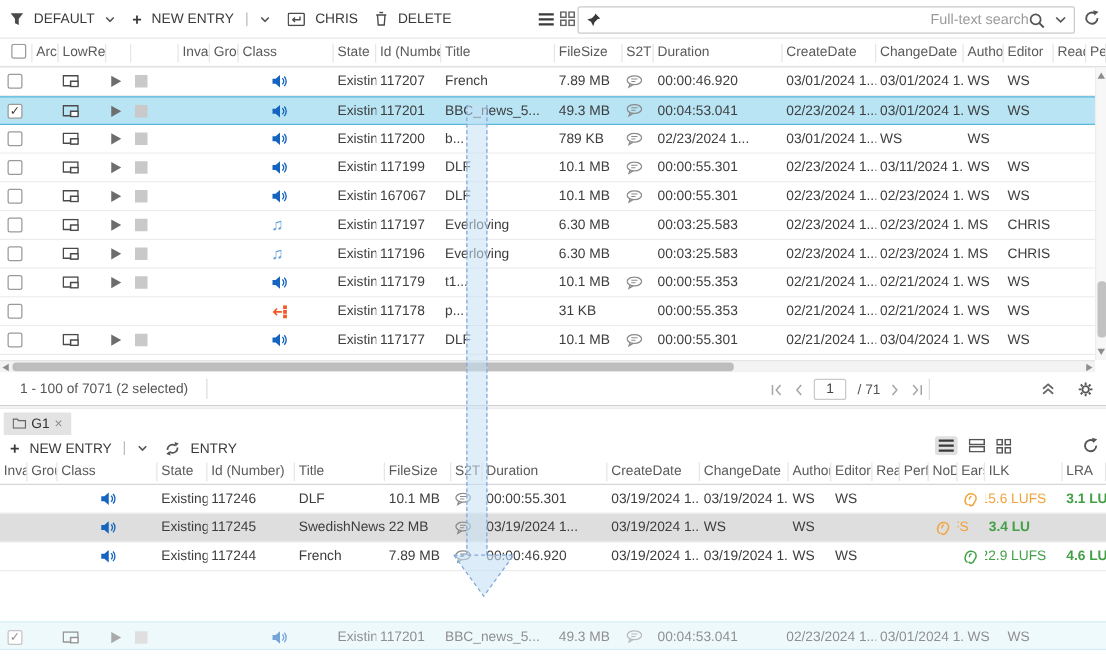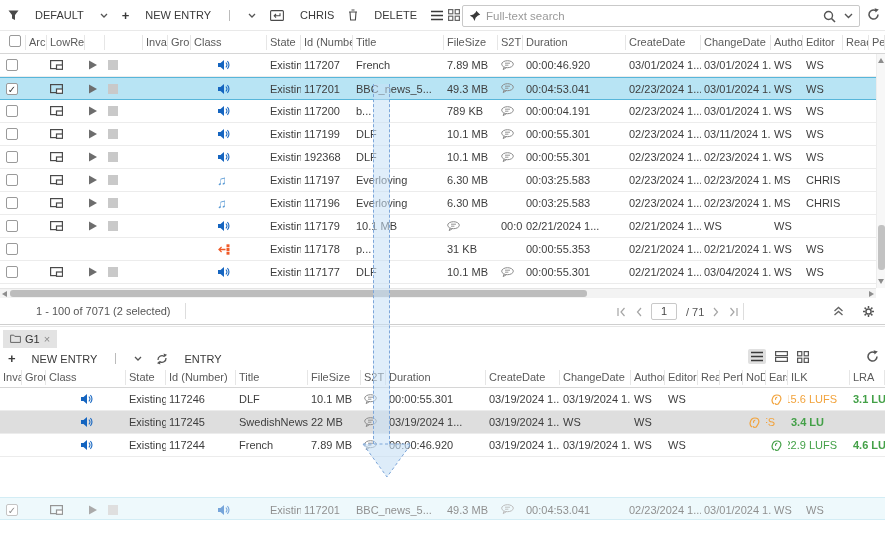--- a/index.html
+++ b/index.html
@@ -8,31 +8,31 @@
   .abs { position:absolute; }
   svg { display:block; }
 
   :root {
     --ucols: 26px 21px 38px 20px 38px 25px 23px 76px 34px 52px 91px 54px 25px 103px 75px 70px 32px 40px 26px 16px;
     --lcols: 22px 24px 80px 40px 70px 72px 53px 25px 100px 74px 71px 34px 33px 22px 23px 23px 22px 62px 35px;
   }
 
   
   .toolbar-top { left:0; top:0; width:885px; height:30px; display:flex; align-items:center; }
-  .tb-btn { display:flex; align-items:center; gap:16px; font-size:11px; color:#3a3a3a;
+  .tb-btn { display:flex; align-items:center; gap:8px; font-size:11px; color:#3a3a3a;
     margin-left:14px; cursor:pointer; white-space:nowrap; }
   .tb-btn:first-child { margin-left:8px; }
   .tb-divider { width:1px; height:11px; background:#bbb; margin:0 2px; }
   .plus-glyph { font-size:13px; font-weight:bold; color:#3a3a3a; }
   .icon-btn { position:absolute; cursor:pointer; }
   .search-wrap { position:absolute; left:462px; top:5px; width:398px; height:22px;
     border:1px solid #c9c9c9; border-radius:2px; display:flex; align-items:center; background:#fff; }
   .search-wrap .pin { margin:0 5px 0 6px; }
   .search-input { flex:1; border:none; outline:none; font-size:11.5px; color:#444;
-    font-family:"Liberation Sans",sans-serif; min-width:10px; background:transparent; }
+    font-family:"Liberation Sans",sans-serif; min-width:10px; background:transparent;text-align:right; }
   .search-input::placeholder { color:#9a9a9a; }
   .search-right { display:flex; align-items:center; gap:8px; margin-right:6px; }
 
   
   .u-header { left:0; top:30px; width:885px; height:24px; display:grid;
     grid-template-columns:var(--ucols); border-top:1px solid #e9e9e9; border-bottom:1px solid #d6d6d6;
     align-items:center; background:#fff; }
   .hcell { font-size:11px; color:#5a5a5a; padding-left:3px; height:15px; line-height:15px;
     overflow:hidden; white-space:nowrap; border-right:1px solid #e6e6e6; }
   .u-body { left:0; top:54px; width:885px; height:234px; overflow:hidden; }
@@ -71,21 +71,21 @@
   .arr-up { left:1px; top:4px; border-left:3.5px solid transparent; border-right:3.5px solid transparent; border-bottom:5px solid #8d8d8d; }
   .arr-dn { left:1px; bottom:4px; border-left:3.5px solid transparent; border-right:3.5px solid transparent; border-top:5px solid #8d8d8d; }
   .u-hscroll { left:0; top:288px; width:876px; height:10px; background:#f3f3f3; border-top:1px solid #e5e5e5; }
   .u-hscroll .thumb { position:absolute; left:10px; top:1px; width:577px; height:7px; background:#bdbdbd; border-radius:3px; }
   .arr-lf { left:2px; top:2px; border-top:3.5px solid transparent; border-bottom:3.5px solid transparent; border-right:5px solid #8d8d8d; }
   .arr-rt { right:2px; top:2px; border-top:3.5px solid transparent; border-bottom:3.5px solid transparent; border-left:5px solid #8d8d8d; }
 
   
   .pagination { left:0; top:298px; width:885px; height:27px; border-bottom:1px solid #cfcfcf;
     display:flex; align-items:center; font-size:11px; color:#555; background:#fff; }
-  .pg-summary { margin-left:36px; }
+  .pg-summary { margin-left:16px; }
   .pg-sep { width:1px; height:16px; background:#ddd; margin-left:14px; }
   .pager { position:absolute; left:616px; top:0; height:27px; display:flex; align-items:center; gap:9px; }
   .pagebox { width:26px; height:17px; border:1px solid #c9c9c9; border-radius:2px; text-align:center;
     line-height:15px; font-size:11px; color:#444; }
   .pg-right-sep { position:absolute; left:743px; top:5px; width:1px; height:17px; background:#ddd; }
   .pg-collapse { position:absolute; left:833px; top:8px; cursor:pointer; }
   .pg-gear { position:absolute; left:862px; top:7px; cursor:pointer; }
   .sep-thin { left:0; top:326px; width:885px; height:1px; background:#e6e6e6; }
 
   
@@ -379,21 +379,20 @@
     <div class="cell">789 KB</div>
     <div class="cell">
         <span class="s2t-ic">
           <svg width="13" height="11" viewBox="0 0 13 11">
             <ellipse cx="6.5" cy="4.2" rx="5.8" ry="3.5" fill="none" stroke="#8a8a8a" stroke-width="1"></ellipse>
             <path d="M3 7.2 2.2 9.6 5.4 7.7" fill="none" stroke="#8a8a8a" stroke-width="1"></path>
             <path d="M4 3.2h5M4 5.2h3.4" stroke="#8a8a8a" stroke-width="0.9"></path>
           </svg>
         </span>
       </div>
-    <div class="cell">00:00:04.191</div>
     <div class="cell">02/23/2024 1...</div>
     <div class="cell">03/01/2024 1...</div>
     <div class="cell">WS</div>
     <div class="cell">WS</div>
     <div class="cell"></div>
     <div class="cell"></div>
   </div>
     <div class="row u-row" data-media="audio" data-s2t="1" data-archi="1">
     <div class="cell nopad">
         <span class="cbx"></span>
@@ -481,21 +480,21 @@
       <span class="mi mi-audio">
             <svg width="13" height="12" viewBox="0 0 13 12">
               <polygon points="1,4 3.5,4 7,1 7,11 3.5,8 1,8" fill="#1565c0"></polygon>
               <path d="M8.8 3.6a3 3 0 0 1 0 4.8M10.4 2.2a5.4 5.4 0 0 1 0 7.6" fill="none" stroke="#1565c0" stroke-width="1.1"></path>
             </svg>
           </span>
 
     </span>
       </div>
     <div class="cell">Existing</div>
-    <div class="cell">192368</div>
+    <div class="cell">167067</div>
     <div class="cell">DLF</div>
     <div class="cell">10.1 MB</div>
     <div class="cell">
         <span class="s2t-ic">
           <svg width="13" height="11" viewBox="0 0 13 11">
             <ellipse cx="6.5" cy="4.2" rx="5.8" ry="3.5" fill="none" stroke="#8a8a8a" stroke-width="1"></ellipse>
             <path d="M3 7.2 2.2 9.6 5.4 7.7" fill="none" stroke="#8a8a8a" stroke-width="1"></path>
             <path d="M4 3.2h5M4 5.2h3.4" stroke="#8a8a8a" stroke-width="0.9"></path>
           </svg>
         </span>
@@ -645,20 +644,21 @@
             <svg width="13" height="12" viewBox="0 0 13 12">
               <polygon points="1,4 3.5,4 7,1 7,11 3.5,8 1,8" fill="#1565c0"></polygon>
               <path d="M8.8 3.6a3 3 0 0 1 0 4.8M10.4 2.2a5.4 5.4 0 0 1 0 7.6" fill="none" stroke="#1565c0" stroke-width="1.1"></path>
             </svg>
           </span>
 
     </span>
       </div>
     <div class="cell">Existing</div>
     <div class="cell">117179</div>
+    <div class="cell">t1...</div>
     <div class="cell">10.1 MB</div>
     <div class="cell">
         <span class="s2t-ic">
           <svg width="13" height="11" viewBox="0 0 13 11">
             <ellipse cx="6.5" cy="4.2" rx="5.8" ry="3.5" fill="none" stroke="#8a8a8a" stroke-width="1"></ellipse>
             <path d="M3 7.2 2.2 9.6 5.4 7.7" fill="none" stroke="#8a8a8a" stroke-width="1"></path>
             <path d="M4 3.2h5M4 5.2h3.4" stroke="#8a8a8a" stroke-width="0.9"></path>
           </svg>
         </span>
       </div>

